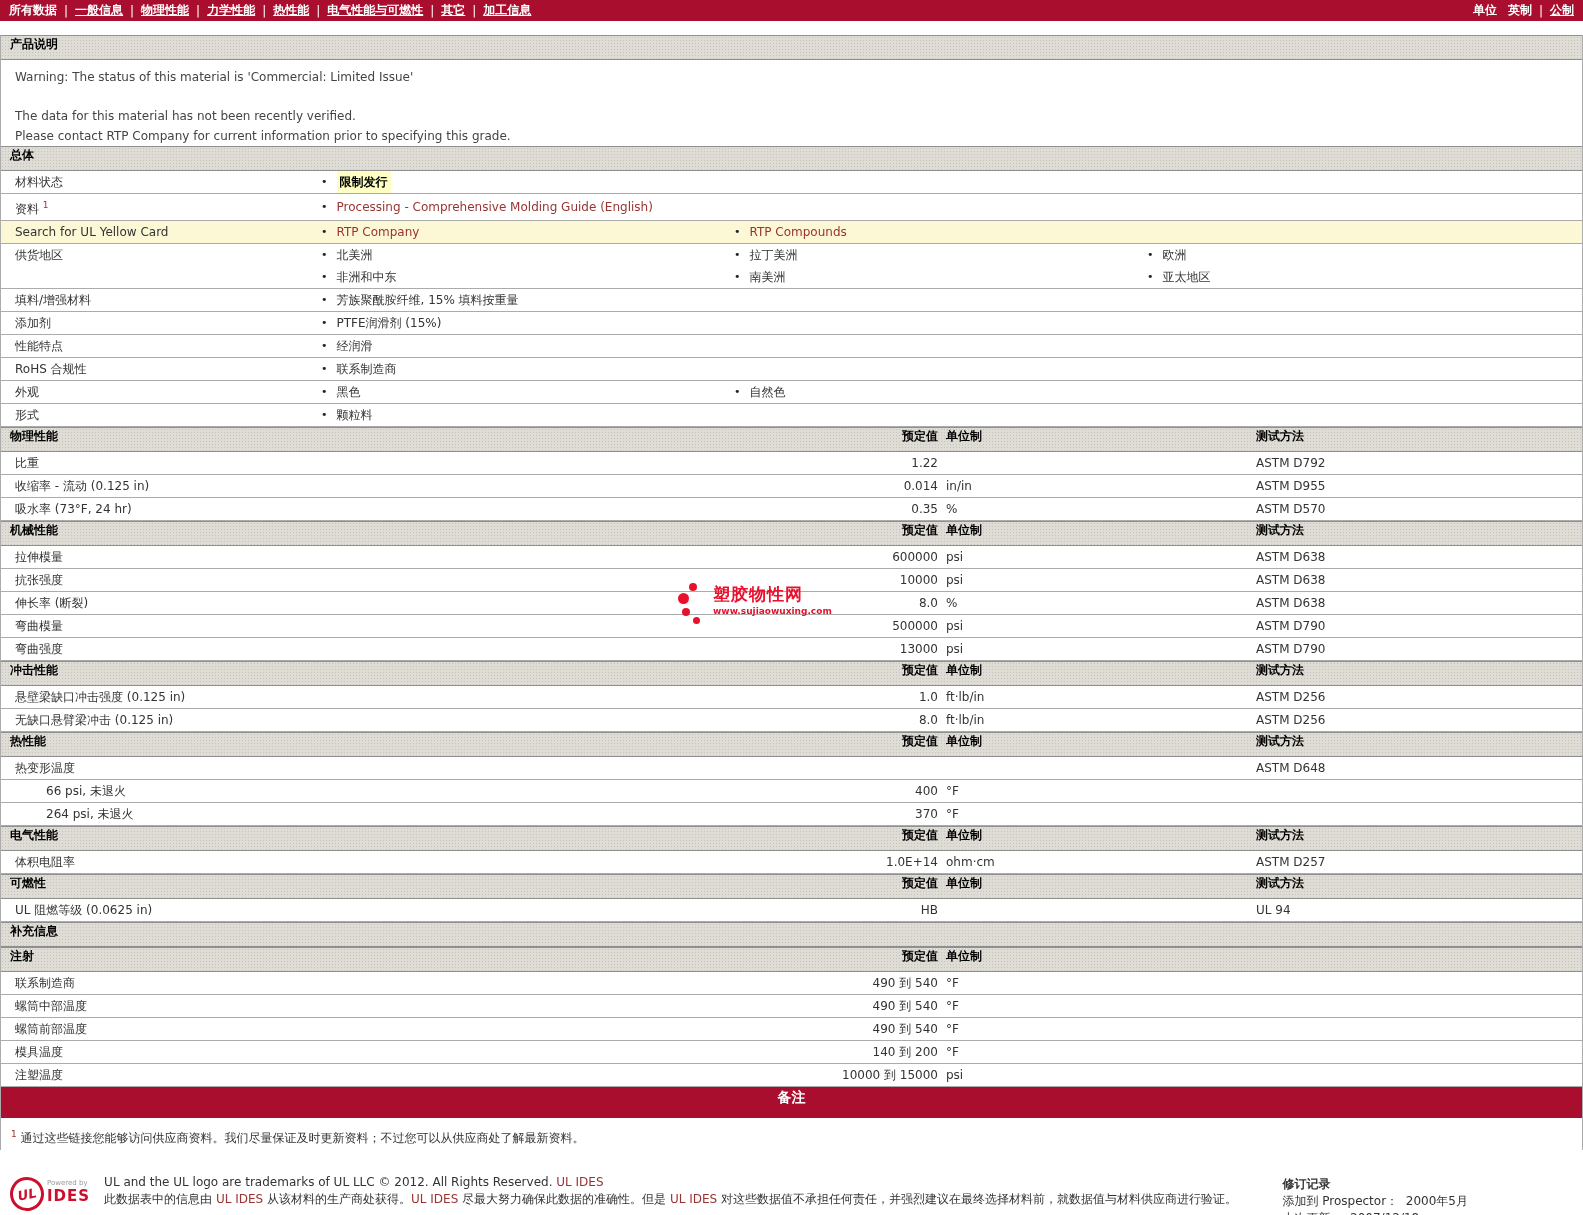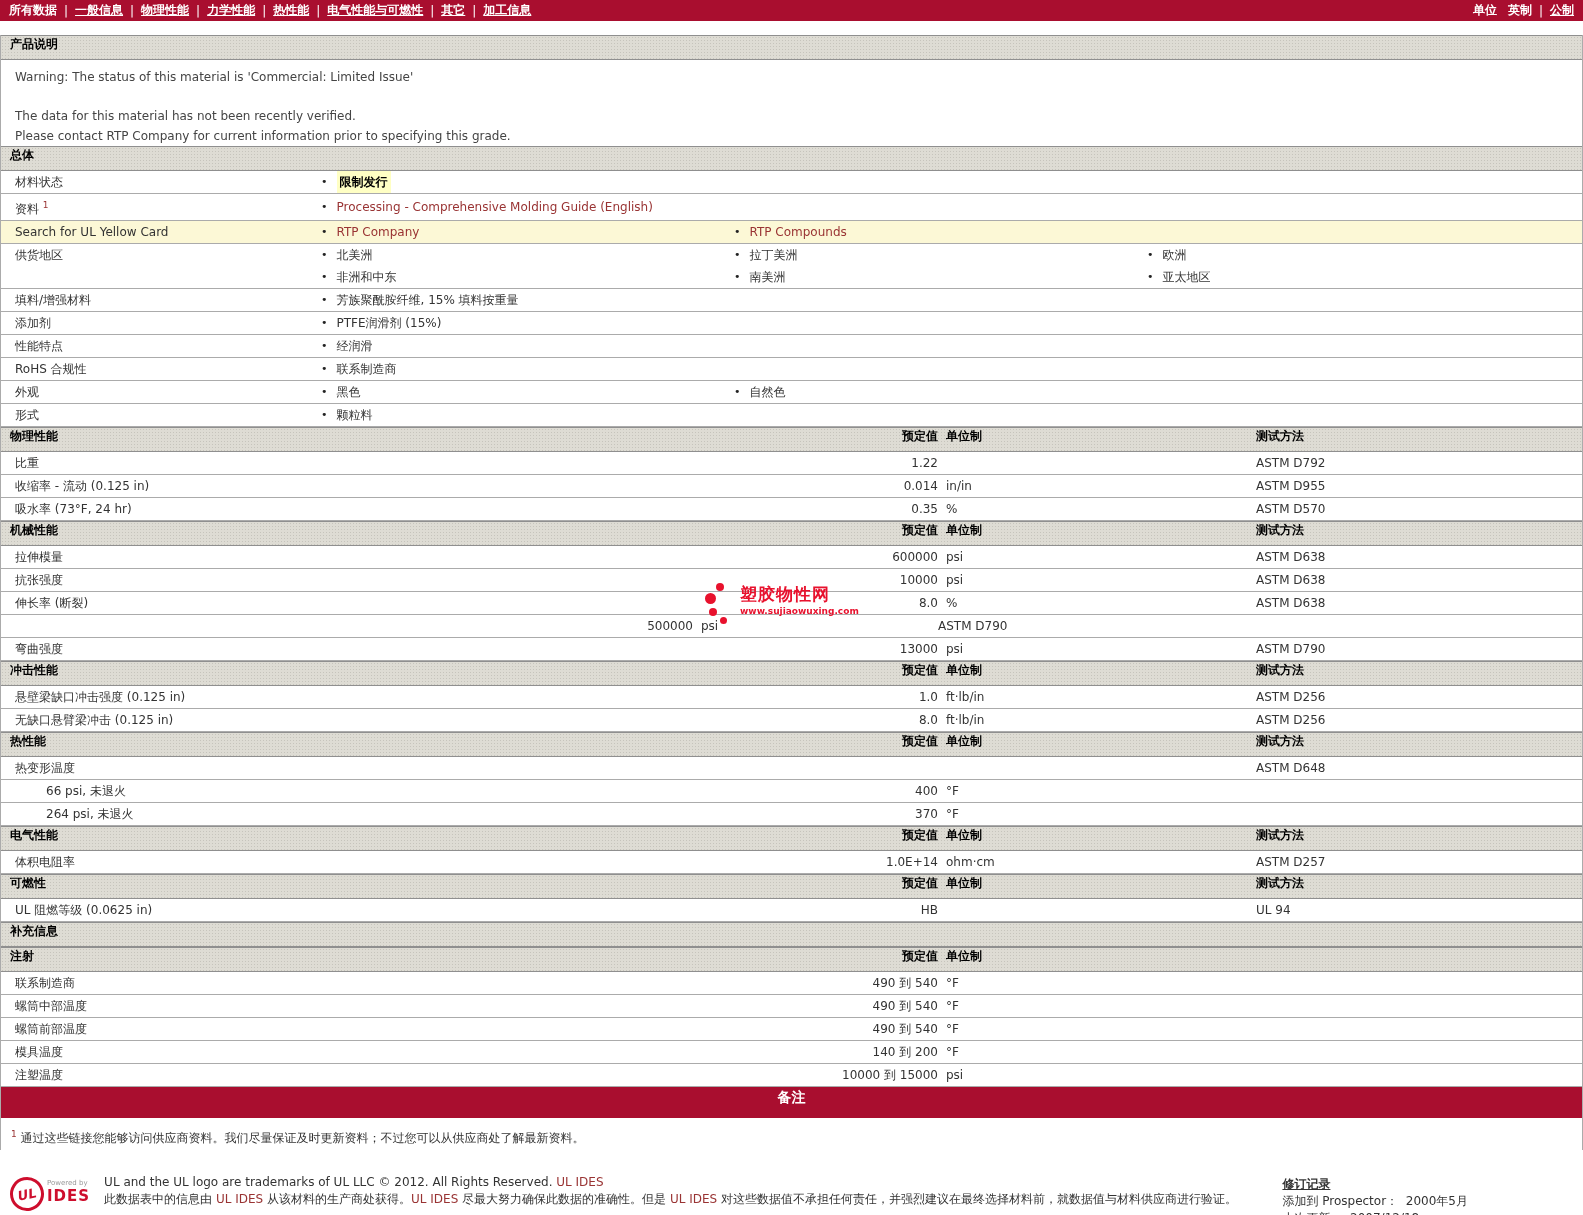--- a/index.html
+++ b/index.html
@@ -63,28 +63,28 @@
   .footer { margin-top:24px; padding:0 10px; display:flex; gap:14px; }
   .logo-wrap { display:flex; gap:3px; align-items:flex-start; padding-top:3px; }
   .ul-circle { width:34px; height:34px; border:3px solid #CE0E2D; border-radius:50%; color:#CE0E2D;
                display:flex; align-items:center; justify-content:center; font-weight:bold;
                font-style:italic; font-size:13px; transform:rotate(-12deg); flex:0 0 auto; }
   .ides-col { display:flex; flex-direction:column; line-height:10px; padding-top:1px; }
   .powered { font-size:7px; color:#999; }
   .ides { font-size:15px; font-weight:bold; color:#CE0E2D; letter-spacing:1px; line-height:16px; }
   .footer-text { width:1170px; line-height:17px; }
   .revision { margin-left:auto; width:292px; line-height:17px; padding-top:2px; }
-  .revision .rt { font-weight:bold;text-decoration:underline; }
+  .revision .rt { font-weight:bold; }
 
   
   .adline { margin-top:14px; border-top:1px solid #999; border-bottom:1px solid #C6C6C6;
             text-align:center; padding-top:6px; height:27px; color:#333; }
 
   
-  .watermark { position:absolute; left:705px; top:582px; display:flex; gap:5px; z-index:4; pointer-events:none; }
+  .watermark { position:absolute; left:678px; top:582px; display:flex; gap:5px; z-index:4; pointer-events:none; }
   .wm-dots { position:relative; width:30px; height:44px; flex:0 0 auto; }
   .wm-dots i { position:absolute; background:#E8112D; border-radius:50%; }
   .wm-d1 { width:8px;  height:8px;  left:11px; top:1px; }
   .wm-d2 { width:11px; height:11px; left:0;    top:11px; }
   .wm-d3 { width:8px;  height:8px;  left:4px;  top:26px; }
   .wm-d4 { width:7px;  height:7px;  left:15px; top:35px; }
   .wm-name { font-size:17px; font-weight:bold; color:#E8112D; letter-spacing:1px; line-height:24px; }
   .wm-url { font-size:9px; font-weight:bold; color:#E8112D; line-height:11px; }
 </style>
 </head>
@@ -303,20 +303,21 @@
       <span class="c3">psi</span>
       <span class="c4">ASTM D638</span>
     </div>
     <div class="prow">
       <span class="c1">伸长率 (断裂)</span>
       <span class="c2">8.0</span>
       <span class="c3">%</span>
       <span class="c4">ASTM D638</span>
     </div>
     <div class="prow">
+      <span class="c1">弯曲模量</span>
       <span class="c2">500000</span>
       <span class="c3">psi</span>
       <span class="c4">ASTM D790</span>
     </div>
     <div class="prow">
       <span class="c1">弯曲强度</span>
       <span class="c2">13000</span>
       <span class="c3">psi</span>
       <span class="c4">ASTM D790</span>
     </div>

